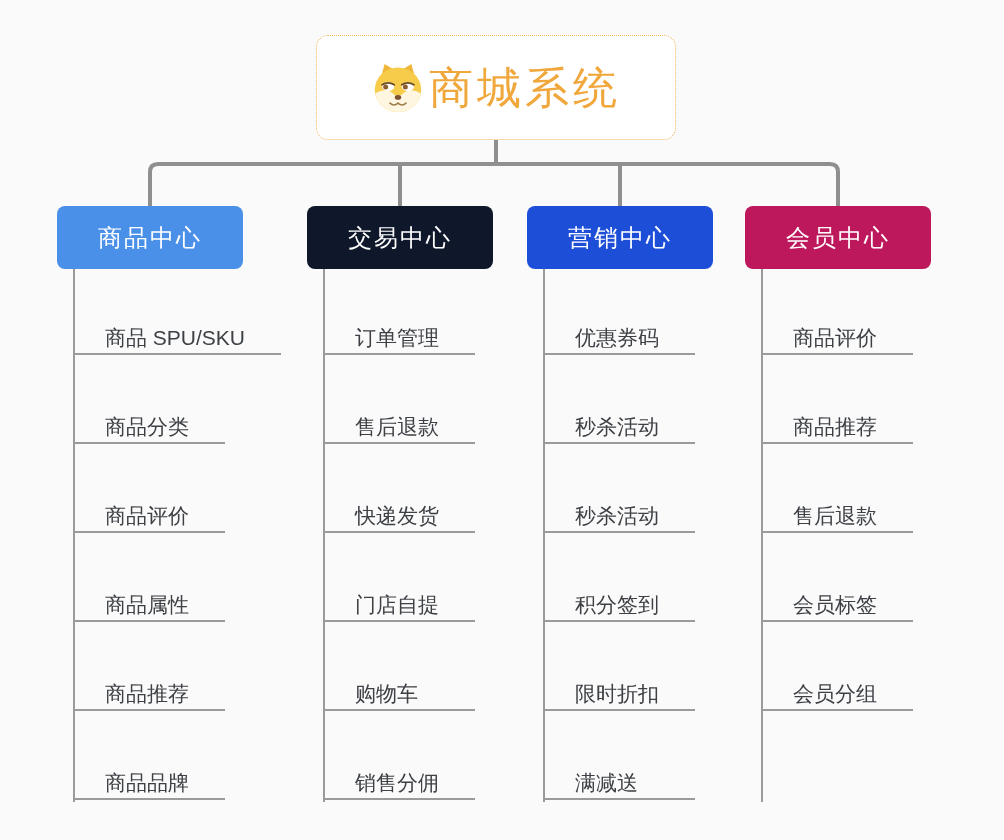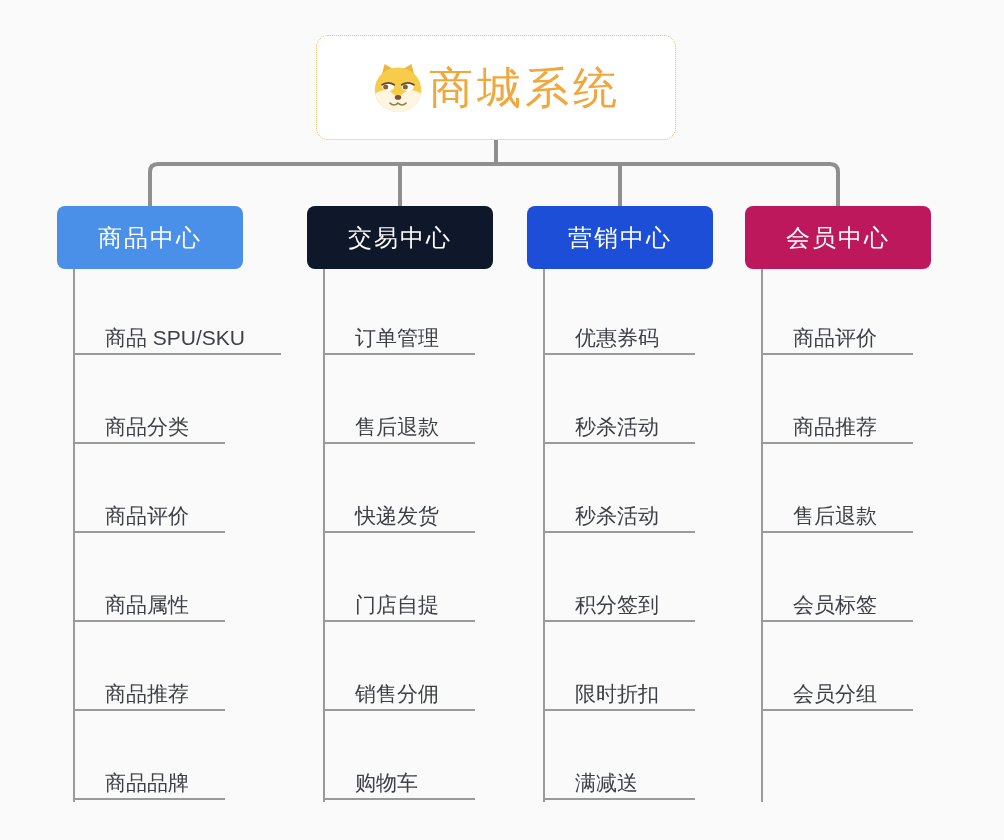--- a/index.html
+++ b/index.html
@@ -132,22 +132,22 @@
   </div>
 
   <div class="column col-1">
     <div class="branch-box" style="background-color: #0f172a;">交易中心</div>
     <div class="trunk"></div>
     <div class="leaves">
       <div class="leaf">订单管理</div>
       <div class="leaf">售后退款</div>
       <div class="leaf">快递发货</div>
       <div class="leaf">门店自提</div>
+      <div class="leaf">购物车</div>
       <div class="leaf">销售分佣</div>
-      <div class="leaf">购物车</div>
     </div>
   </div>
 
   <div class="column col-2">
     <div class="branch-box" style="background-color: #1d4ed8;">营销中心</div>
     <div class="trunk"></div>
     <div class="leaves">
       <div class="leaf">优惠券码</div>
       <div class="leaf">秒杀活动</div>
       <div class="leaf">秒杀活动</div>

